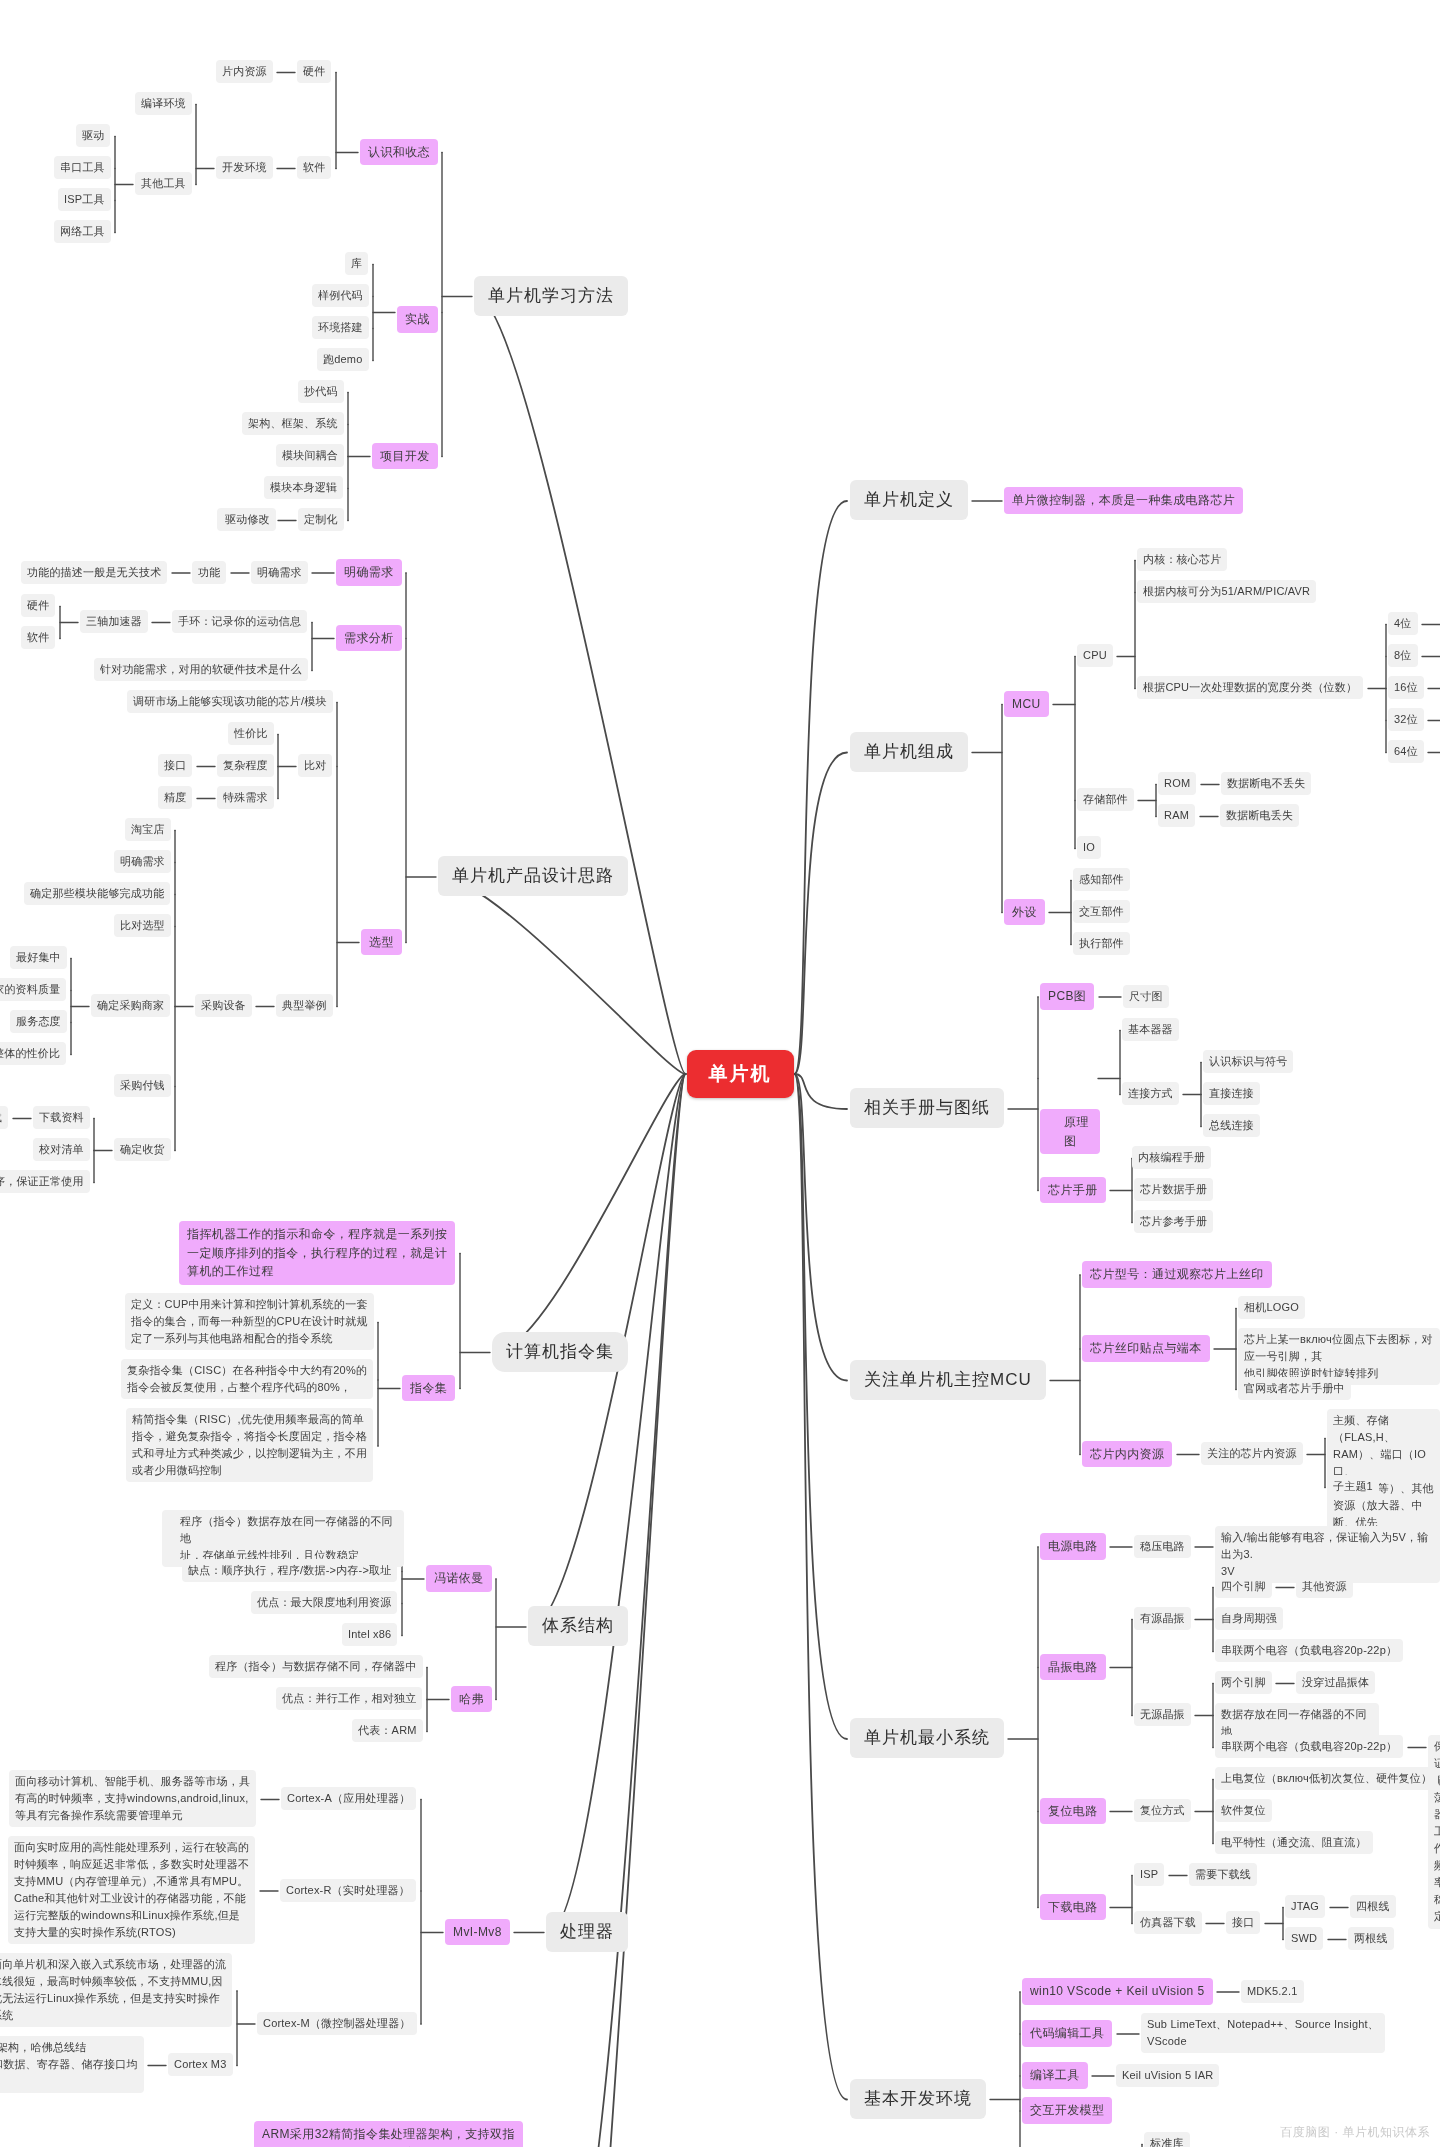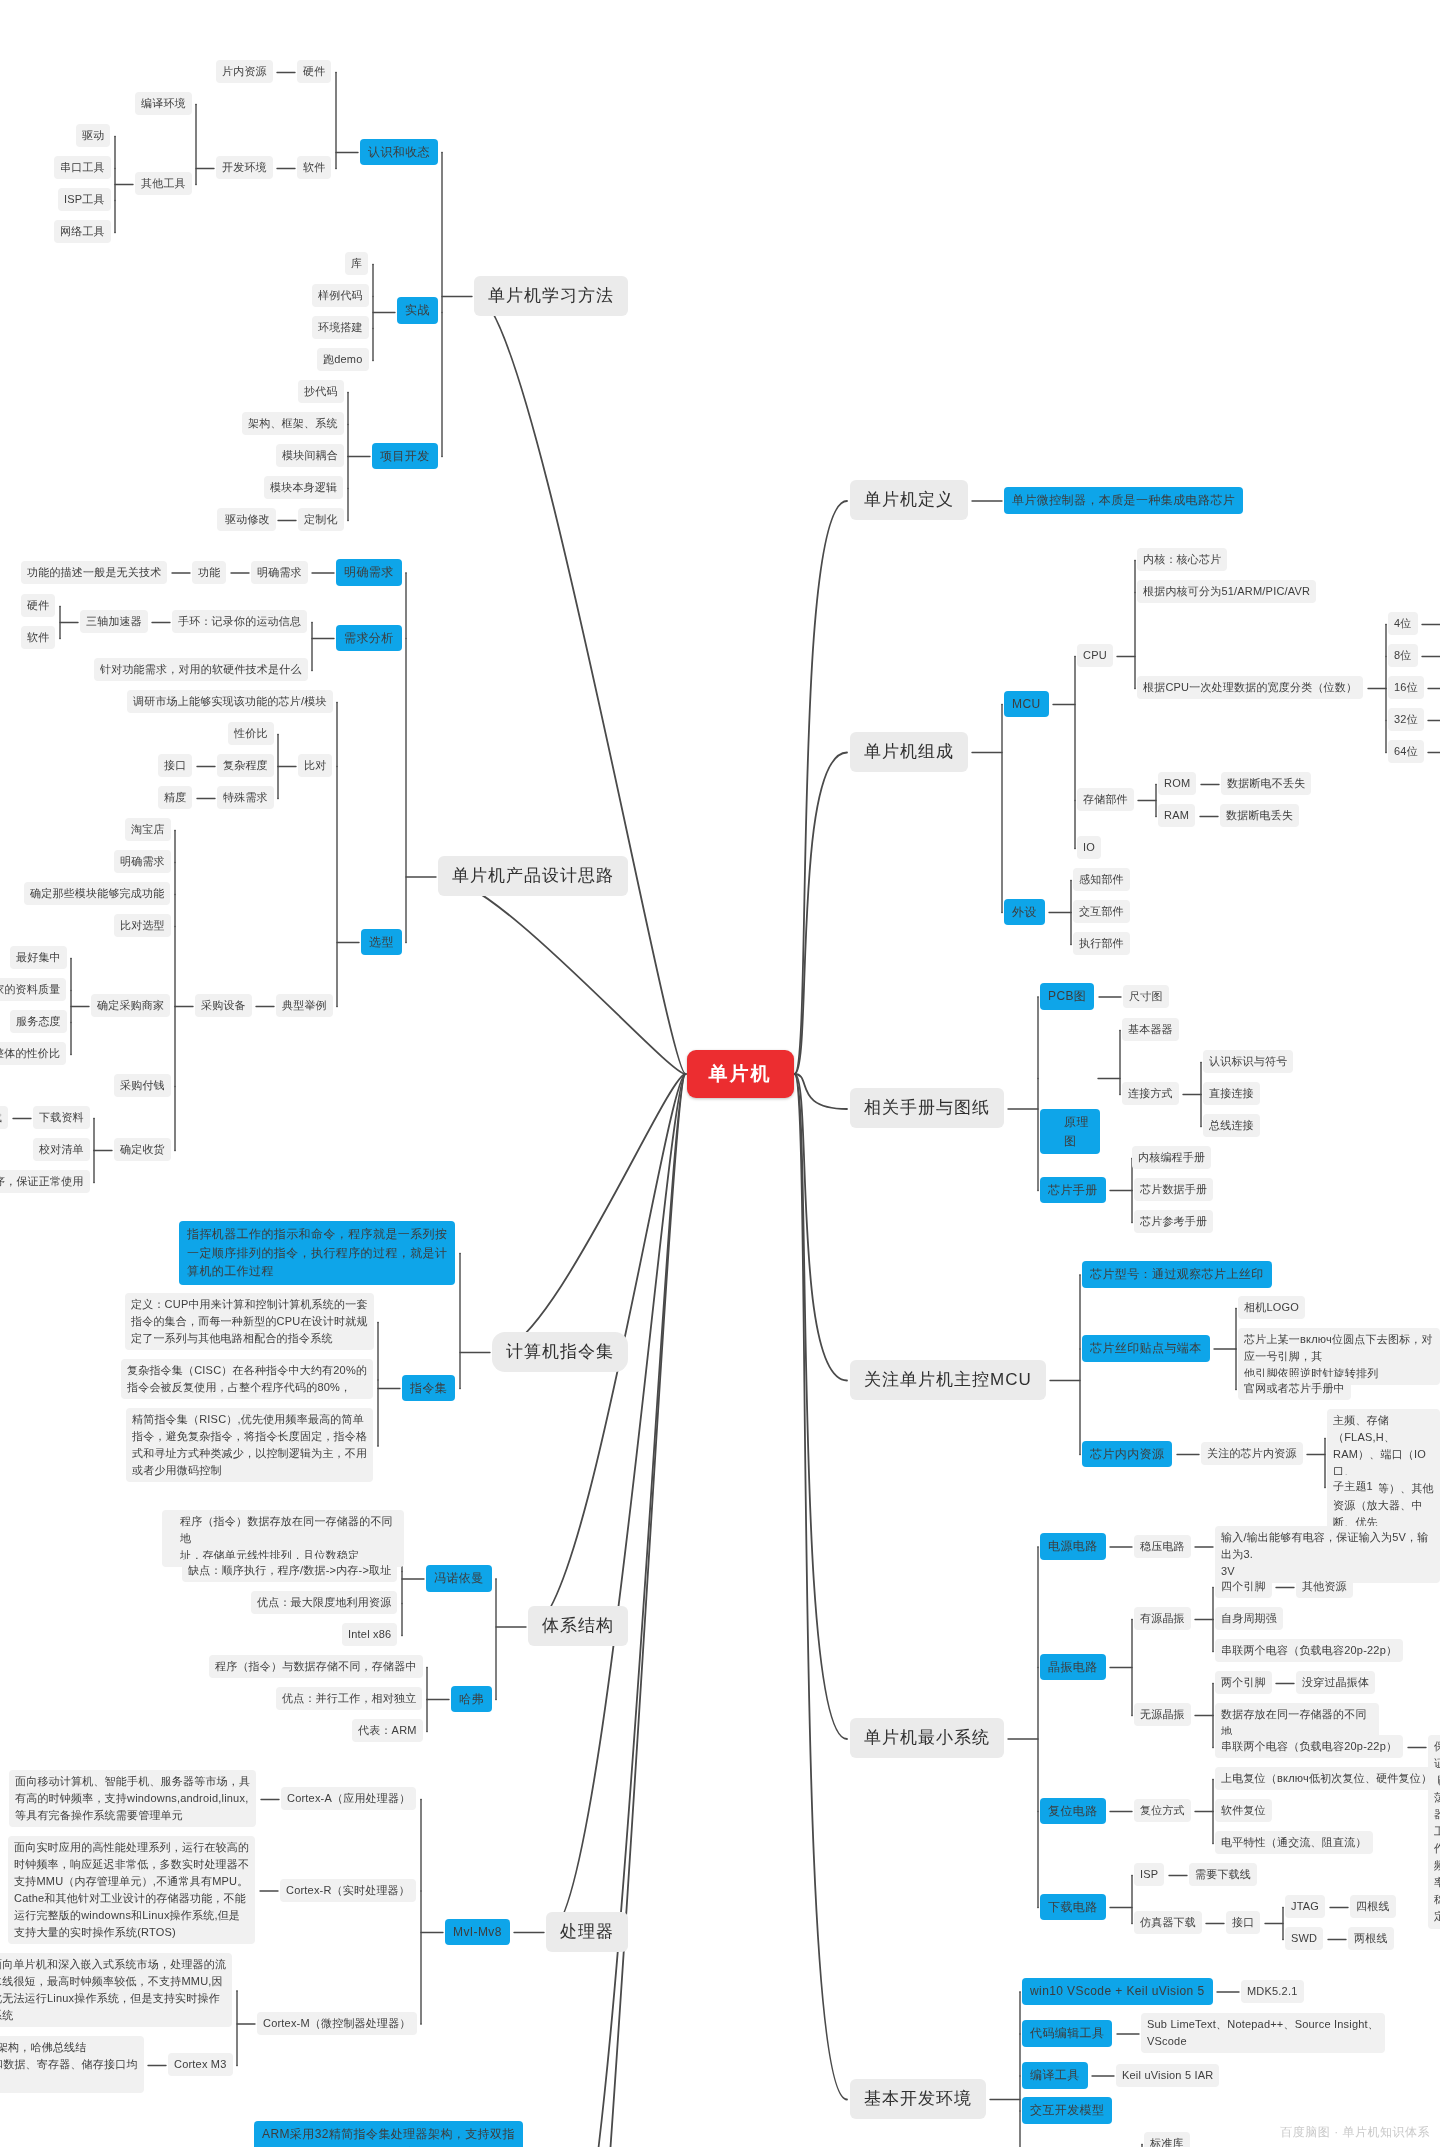--- a/index.html
+++ b/index.html
@@ -26,21 +26,21 @@
   .node.lvl1{
     background:#ebebeb;
     font-size:17px;
     padding:7px 14px;
     border-radius:6px;
     color:#2f2f2f;
     letter-spacing:1px;
   }
   .node.lvl2{
     font-size:12px;
-    background:#0ea5e9;
+    background:#f0abfc;
     padding:4px 8px;
     letter-spacing:.4px;
   }
   #root{
     position:absolute;
     background:#ec2d30;
     color:#ffffff;
     border-radius:9px;
     font-size:19px;
     font-weight:bold;
@@ -374,21 +374,21 @@
       <div class="node plain" style="left: 297px; top: 60px; max-width: 41px;">硬件</div>
       <div class="node plain" style="left: 216px; top: 60px; max-width: 63px;">片内资源</div>
       <div class="node plain" style="left: 297px; top: 156px; max-width: 41px;">软件</div>
       <div class="node plain" style="left: 216px; top: 156px; max-width: 63px;">开发环境</div>
       <div class="node plain" style="left: 135px; top: 92px; max-width: 63px;">编译环境</div>
       <div class="node plain" style="left: 135px; top: 172px; max-width: 63px;">其他工具</div>
       <div class="node plain" style="left: 76px; top: 124px; max-width: 41px;">驱动</div>
       <div class="node plain" style="left: 54px; top: 156px; max-width: 63px;">串口工具</div>
       <div class="node plain" style="left: 58px; top: 188px; max-width: 59px;">ISP工具</div>
       <div class="node plain" style="left: 54px; top: 220px; max-width: 63px;">网络工具</div>
-      <div class="node lvl2" style="left: 397px; top: 297px; max-width: 47px;">实战</div>
+      <div class="node lvl2" style="left: 397px; top: 306px; max-width: 47px;">实战</div>
       <div class="node plain" style="left: 345px; top: 252px; max-width: 30px;">库</div>
       <div class="node plain" style="left: 312px; top: 284px; max-width: 63px;">样例代码</div>
       <div class="node plain" style="left: 312px; top: 316px; max-width: 63px;">环境搭建</div>
       <div class="node plain" style="left: 317px; top: 348px; max-width: 58px;">跑demo</div>
       <div class="node lvl2" style="left: 372px; top: 442.5px; max-width: 72px;">项目开发</div>
       <div class="node plain" style="left: 298px; top: 380px; max-width: 52px;">抄代码</div>
       <div class="node plain" style="left: 242px; top: 412px; max-width: 108px;">架构、框架、系统</div>
       <div class="node plain" style="left: 276px; top: 444px; max-width: 74px;">模块间耦合</div>
       <div class="node plain" style="left: 264px; top: 476px; max-width: 86px;">模块本身逻辑</div>
       <div class="node plain" style="left: 298px; top: 508px; max-width: 52px;">定制化</div>

